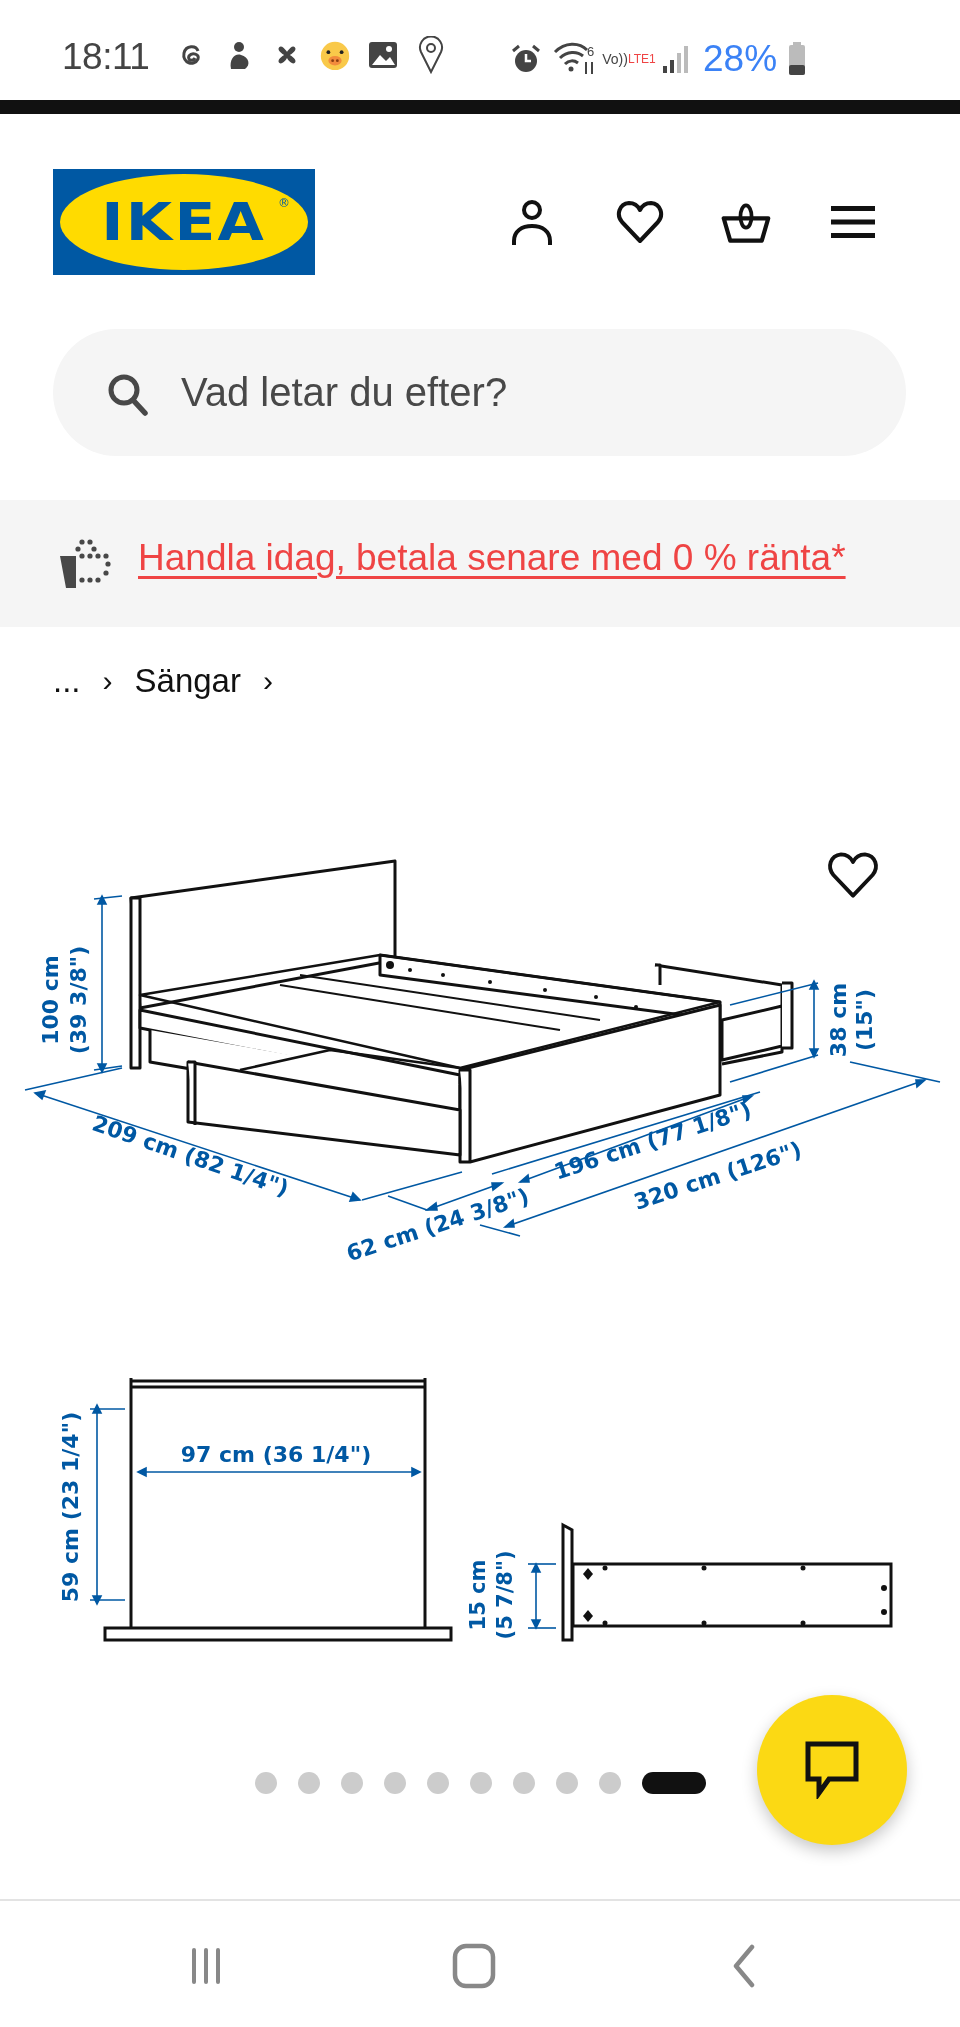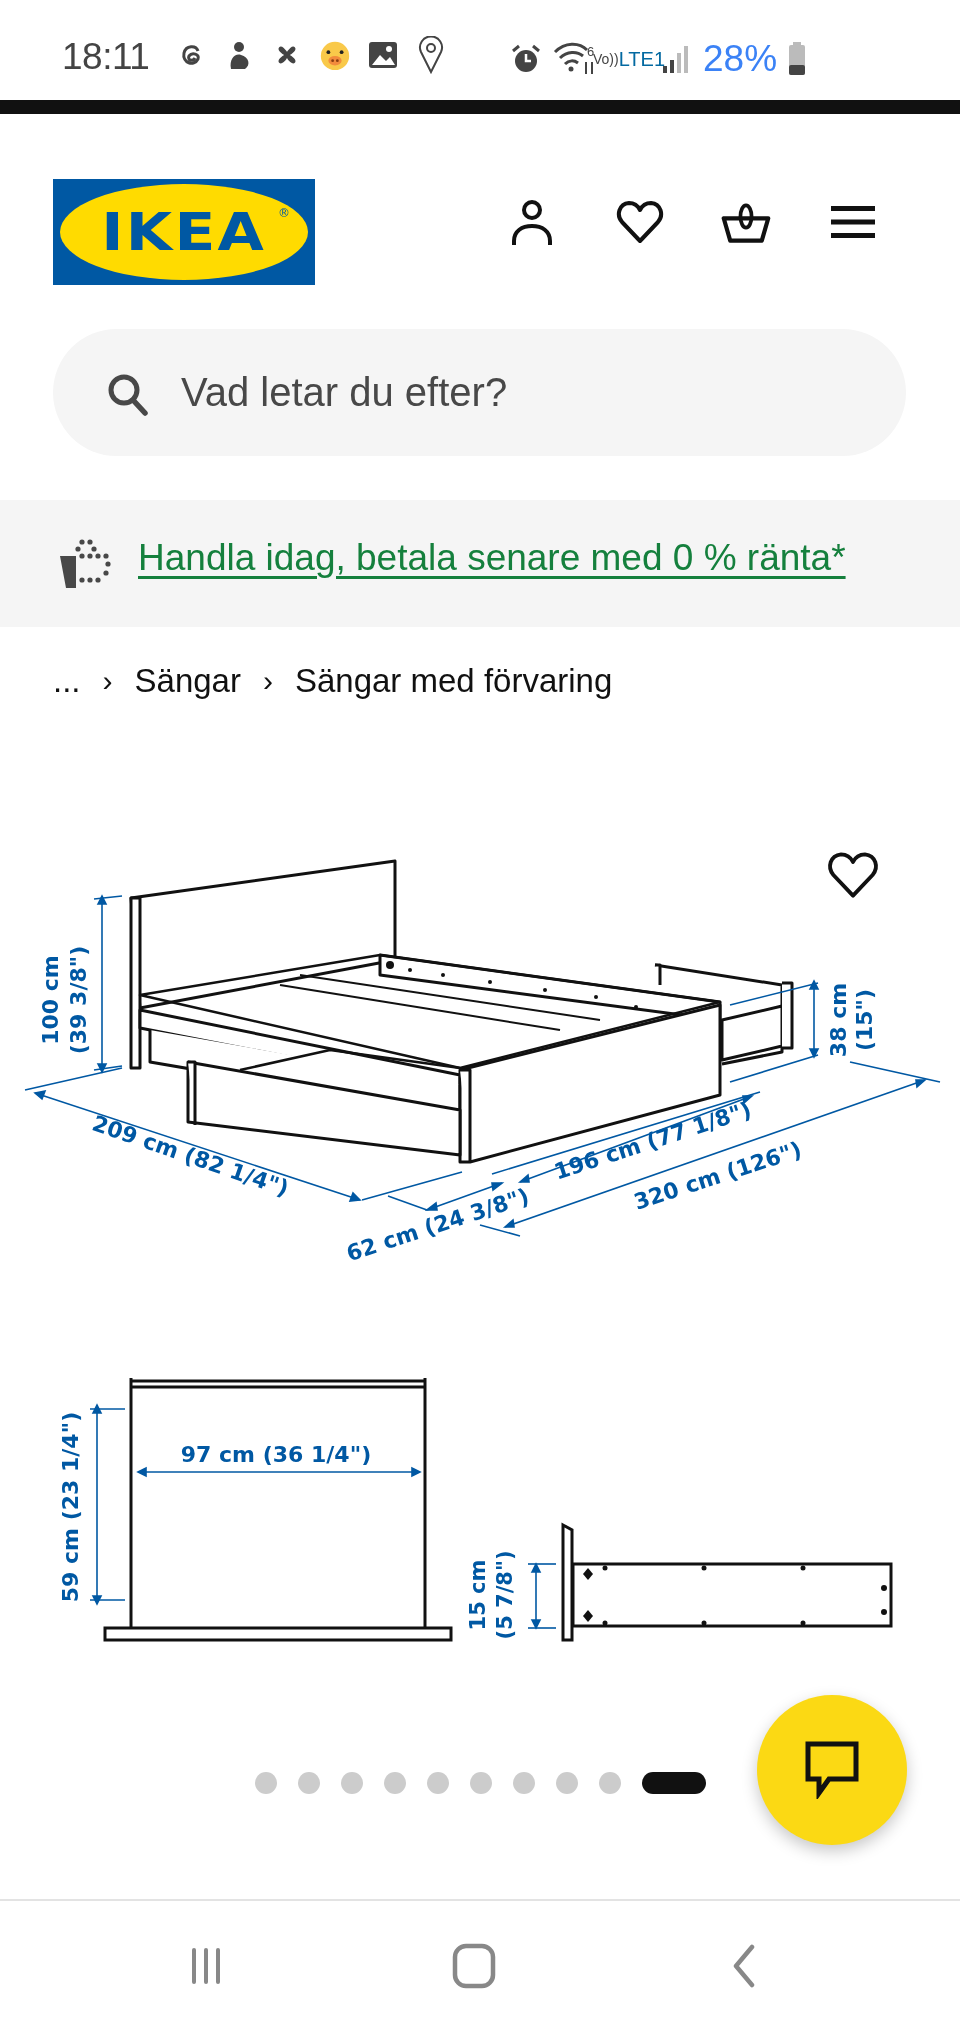--- a/index.html
+++ b/index.html
@@ -9,36 +9,36 @@
   
   .status-bar { position: absolute; left: 4px; top: 0; width: 960px; height: 99px; background: #fff; }
   .status-time { position: absolute; left: 58px; top: 36px; font-size: 37px; color: #444; font-family: "Liberation Sans", sans-serif; letter-spacing: -0.5px; }
   .status-icons-left { position: absolute; left: 170px; top: 38px; display: flex; gap: 14px; align-items: center; }
   .status-icons-right { position: absolute; left: 505px; top: 38px; display: flex; gap: 10px; align-items: center; }
   .si { width: 34px; height: 34px; display: flex; align-items: center; justify-content: center; color: #444; }
   .status-battery-text { font-family: "Liberation Sans", sans-serif; font-size: 37px; color: #3b82f6; }
   .black-bar { position: absolute; left: 0; top: 100px; width: 960px; height: 14px; background: #111; }
 
   
-  .logo { position: absolute; left: 53px; top: 169px; width: 262px; height: 106px; background: #0058a3; display: flex; align-items: center; justify-content: center; margin-top: 10px; }
+  .logo { position: absolute; left: 53px; top: 169px; width: 262px; height: 106px; background: #0058a3; display: flex; align-items: center; justify-content: center; }
   .logo-oval { width: 248px; height: 96px; border-radius: 50%; background: #ffdb00; display: flex; align-items: center; justify-content: center; position: relative; }
   .logo-text { font-family: "DejaVu Sans", sans-serif; font-weight: bold; font-size: 52px; color: #0058a3; letter-spacing: 2px; transform: scaleX(1.15); }
   .logo-reg { position: absolute; right: 18px; top: 22px; font-size: 12px; color: #0058a3; }
   .header-icon { position: absolute; top: 196px; width: 52px; height: 52px; display: flex; align-items: center; justify-content: center; }
 
   
   .search { position: absolute; left: 53px; top: 329px; width: 853px; height: 127px; border-radius: 64px; background: #f5f5f5; }
   .search-icon { position: absolute; left: 104px; top: 370px; width: 48px; height: 48px; }
   .search-input { position: absolute; left: 181px; top: 362px; width: 680px; height: 60px; border: none; background: transparent; font-family: "Liberation Sans", sans-serif; font-size: 40px; color: #8b5cf6; outline: none; }
   .search-input::placeholder { color: #484848; }
 
   
   .banner { position: absolute; left: 0; top: 500px; width: 960px; height: 127px; background: #f5f5f5; }
   .banner-icon { position: absolute; left: 58px; top: 536px; width: 58px; height: 54px; }
-  .banner-link { position: absolute; left: 138px; top: 537px; font-family: "Liberation Sans", sans-serif; font-size: 37px; color: #15803d; text-decoration: underline; text-decoration-thickness: 3px; text-underline-offset: 6px; white-space: nowrap; }
+  .banner-link { position: absolute; left: 138px; top: 537px; font-family: "Liberation Sans", sans-serif; font-size: 37px; color: #ef4444; text-decoration: underline; text-decoration-thickness: 3px; text-underline-offset: 6px; white-space: nowrap; }
 
   
   .breadcrumb { position: absolute; left: 53px; top: 662px; display: flex; align-items: center; font-family: "Liberation Sans", sans-serif; font-size: 33px; color: #111; white-space: nowrap; }
   .bc-sep { margin: 0 22px; font-size: 30px; color: #111; }
 
   
   .fav-button { position: absolute; left: 826px; top: 850px; width: 54px; height: 52px; }
   .diagram { position: absolute; left: 0; top: 840px; width: 960px; height: 830px; }
 
   
@@ -119,21 +119,21 @@
             <path d="M7 16 C14 9 24 9 30 14"></path>
             <path d="M12 22 C16 18 21 18 25 21"></path>
           </g>
           <circle cx="18" cy="27" r="2.5" fill="#444"></circle>
           <text x="34" y="14" font-size="13" fill="#444" font-family="Liberation Sans, sans-serif">6</text>
           <path d="M33 20 L33 32 M39 32 L39 20" stroke="#444" stroke-width="2"></path>
         </svg>
     </span>
     <span class="si" style="width:40px; flex-direction:row; line-height:1;">
       <span style="font-size:14px; font-family:'Liberation Sans',sans-serif; color:#444;">Vo))</span>
-      <span style="font-size:20px; font-family:'Liberation Sans',sans-serif; color:#0369a1;">LTE1</span>
+      <span style="font-size:12px; font-family:'Liberation Sans',sans-serif; color:#ef4444;">LTE1</span>
     </span>
     <span class="si">
       <svg width="28" height="30" viewBox="0 0 28 30">
           <rect x="1" y="22" width="4" height="7" fill="#444"></rect>
           <rect x="8" y="16" width="4" height="13" fill="#444"></rect>
           <rect x="15" y="9" width="4" height="20" fill="#bbb"></rect>
           <rect x="22" y="2" width="4" height="27" fill="#bbb"></rect>
         </svg>
     </span>
     <span class="status-battery-text">28%</span>
@@ -206,21 +206,20 @@
       <circle cx="40" cy="44" r="2.6"></circle>
   </g>
 </svg>
 <a class="banner-link">Handla idag, betala senare med 0 % ränta*</a>
 
 <nav class="breadcrumb">
   <span>...</span>
   <span class="bc-sep">›</span>
   <span>Sängar</span>
   <span class="bc-sep">›</span>
-  <span>Sängar med förvaring</span>
 </nav>
 
 <svg class="diagram" viewBox="0 840 960 830">
   <g fill="#fff" stroke="#111" stroke-width="3" stroke-linejoin="round">
 
     <path d="M131 898 L395 861 L395 960 L140 1008 Z"></path>
     <path d="M131 898 L140 898 L140 1068 L131 1068 Z"></path>
 
     <path d="M380 955 L720 1002 L720 1020 L380 975 Z"></path>
     <path d="M140 995 L380 955 L720 1002 L460 1068 Z" fill="none" stroke-width="2.5"></path>

